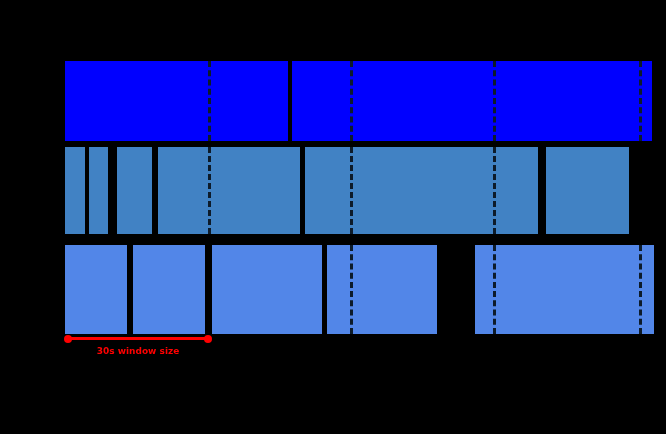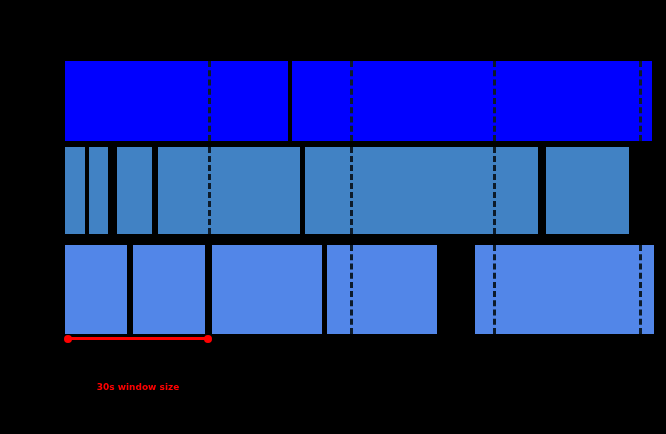--- a/index.html
+++ b/index.html
@@ -42,21 +42,20 @@
   .measure .cap.left{left:-4px;}
   .measure .cap.right{right:-4px;}
   .measure .mlabel{
     position:absolute;top:9px;left:0;width:100%;
     text-align:center;
     color:#ff0000;
     font-size:9px;
     font-family:"DejaVu Sans", sans-serif;
     font-weight:bold;
     white-space:nowrap;
-    margin-top:36px;
   }
 </style>
 </head>
 <body>
 
 <div id="stage">
 
   <div id="rows-host">
       <div class="row row-top" style="left: 0px; top: 61px; width: 666px; height: 80px;">
         <div class="seg" title="segment-1" style="left: 65px; width: 223px; background: rgb(0, 0, 255);"></div>

